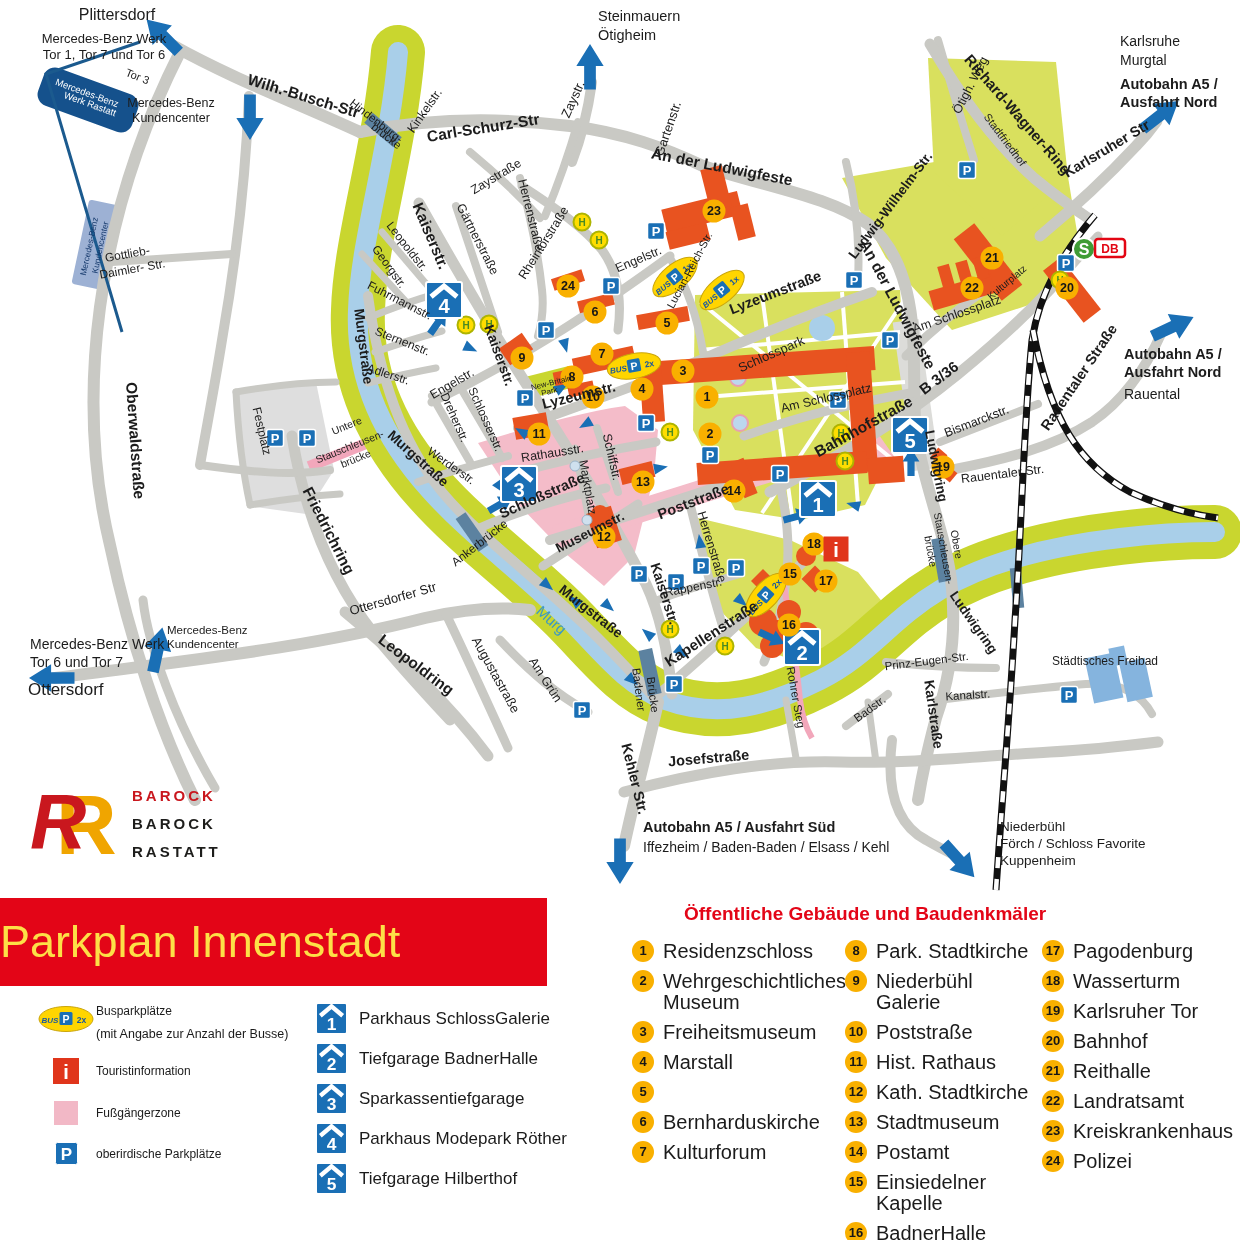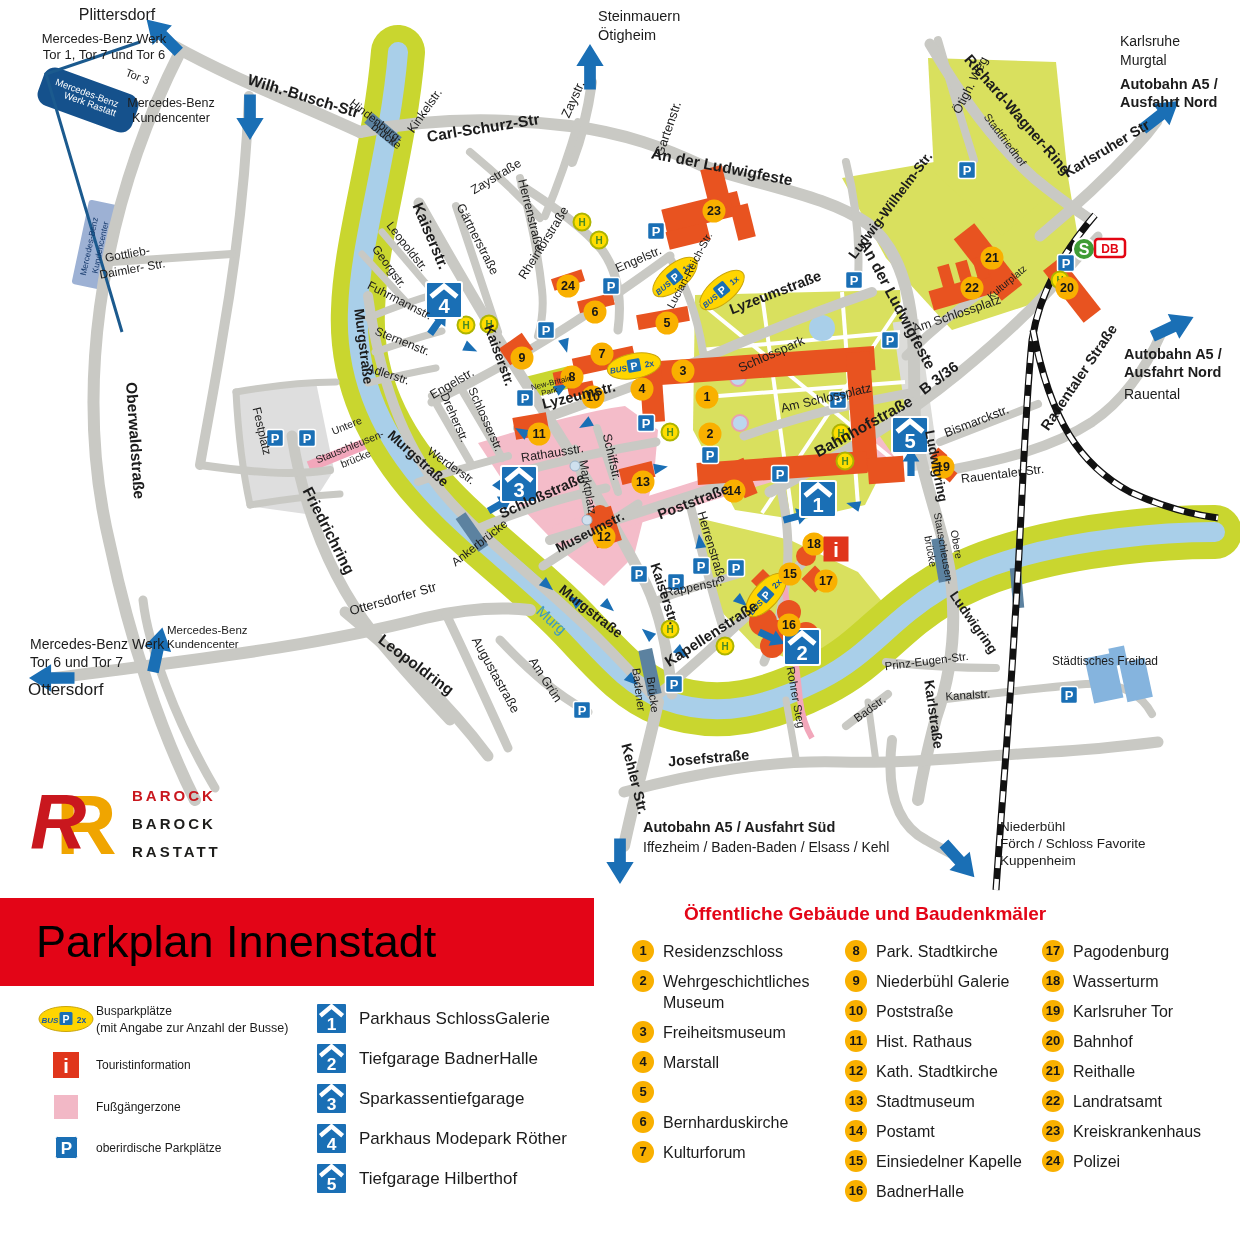--- a/index.html
+++ b/index.html
@@ -1,39 +1,39 @@
 <!DOCTYPE html>
 <html><head>
 <meta charset="utf-8">
 <style>
   html,body{margin:0;padding:0;background:#fff;}
   .stage{position:relative;width:1240px;height:1240px;background:#ffffff;
          font-family:"Liberation Sans",sans-serif;overflow:hidden;}
   #map{position:absolute;left:0;top:0;}
   svg text{font-family:"Liberation Sans",sans-serif;}
-  .banner{position:absolute;left:0;top:898px;width:594px;height:88px;background:#e30517;
-          color:#000000;font-size:45px;line-height:88px;padding-left:36px;box-sizing:border-box;}
+  .banner{position:absolute;left:0;top:898px;width:547px;height:88px;background:#e30517;
+          color:#fde047;font-size:45px;line-height:88px;box-sizing:border-box;}
   .logo{position:absolute;left:26px;top:776px;display:flex;align-items:center;gap:14px;}
   .logo-text{font-size:15px;letter-spacing:3px;line-height:28px;color:#1d1d1b;font-weight:700;}
   .logo-text .l1{color:#c9171e;}
   .b-title{position:absolute;left:684px;top:903px;font-size:19px;font-weight:700;color:#e30517;}
   .bcol{position:absolute;top:940px;}
   #bcol1{left:632px;width:205px;}
   #bcol2{left:845px;width:195px;}
   #bcol3{left:1042px;width:195px;}
   .bi{display:flex;gap:9px;margin-bottom:8px;}
   .bnum{flex:0 0 22px;height:22px;border-radius:50%;background:#f9b000;color:#161616;
         font-size:13px;font-weight:700;text-align:center;line-height:22px;}
-  .blabel{font-size:16px;line-height:21px;color:#1b1b1b;white-space:pre-line;padding-top:1px;}
+  .blabel{font-size:20px;line-height:21px;color:#1b1b1b;white-space:pre-line;padding-top:1px;}
   .legend{position:absolute;left:36px;top:1004px;width:280px;}
   .lrow{display:flex;align-items:center;margin-bottom:17px;}
   .lrow.top{align-items:flex-start;}
   .licon{flex:0 0 60px;display:flex;justify-content:center;}
   .ll{font-size:12px;color:#1b1b1b;}
-  .ls{font-size:12.5px;color:#1b1b1b;margin-top:3px;}
+  .ls{font-size:12.5px;color:#1b1b1b;margin-top:9px;}
   .swatch{width:24px;height:24px;background:#f2b8c6;}
   .garages{position:absolute;left:315px;top:1002px;}
   .grow{display:flex;align-items:center;gap:11px;margin-bottom:7px;}
   .glabel{font-size:17px;color:#1b1b1b;}
 </style>
 </head>
 <body>
 
 <div class="stage">
 

